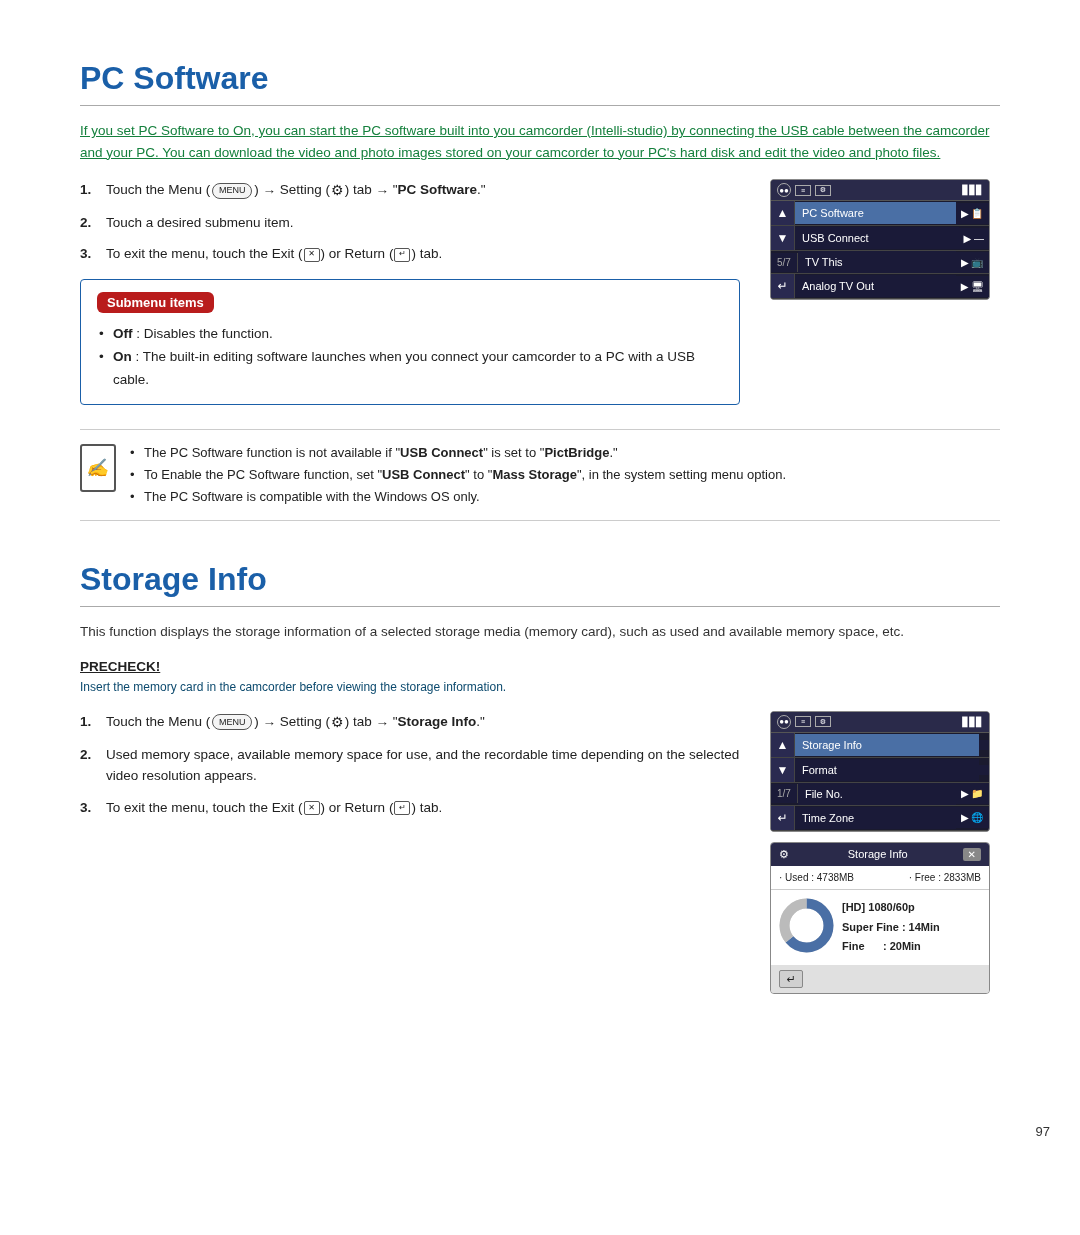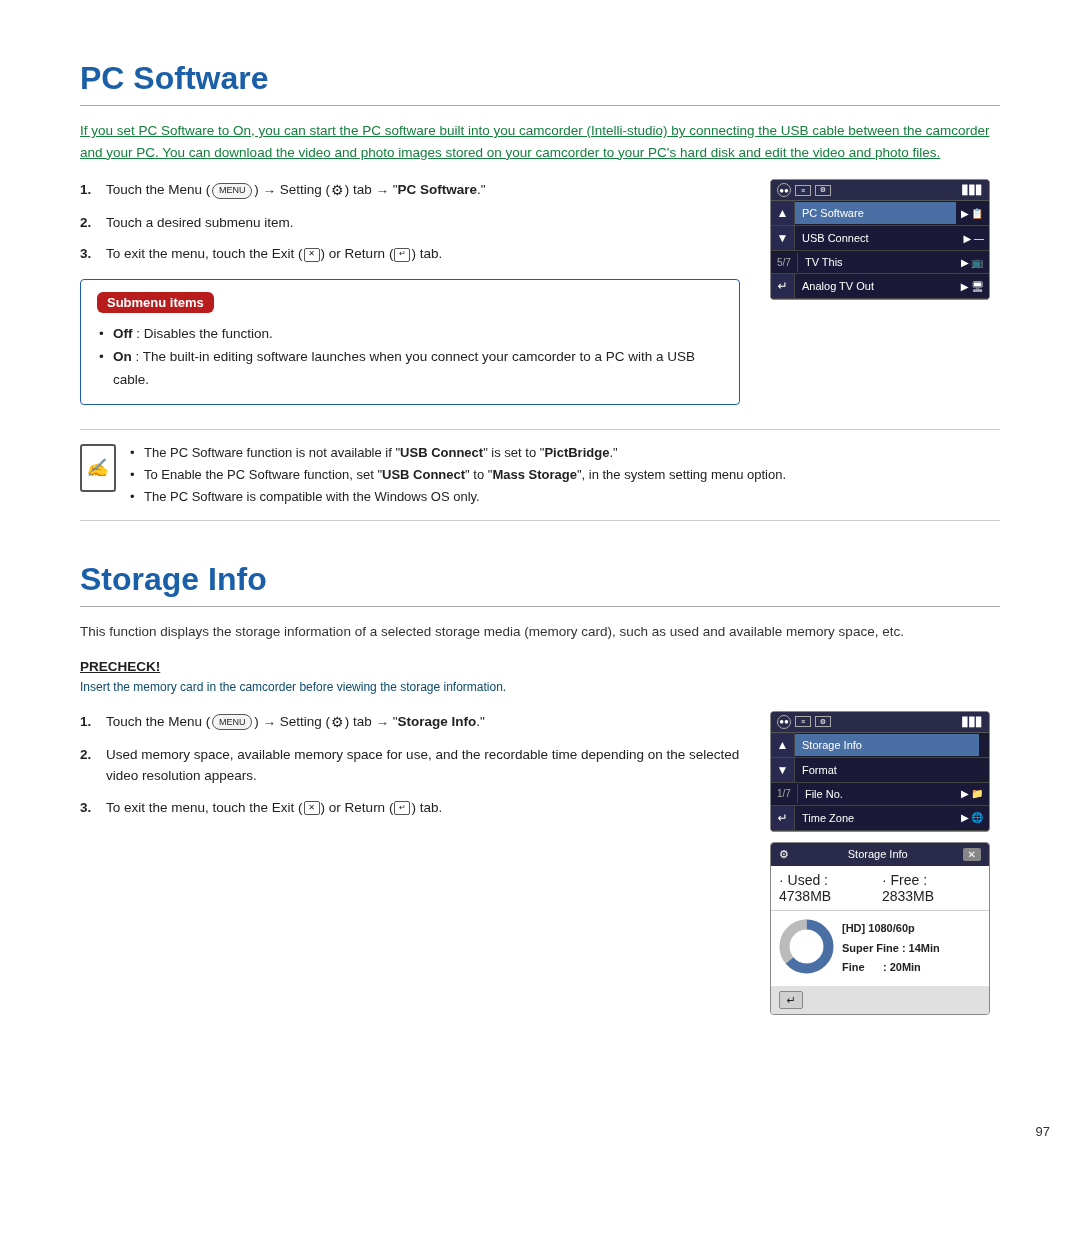--- a/index.html
+++ b/index.html
@@ -263,21 +263,21 @@
       background: #888;
       color: #fff;
       border-radius: 2px;
       padding: 1px 5px;
       font-size: 10px;
     }
     .storage-popup-info {
       display: flex;
       justify-content: space-between;
       padding: 6px 8px;
-      font-size: 14px;
+      font-size: 10px;
       border-bottom: 1px solid #ccc;
       background: #fff;
     }
     .storage-popup-body {
       display: flex;
       gap: 8px;
       padding: 8px;
       background: #fff;
     }
     .storage-donut {

